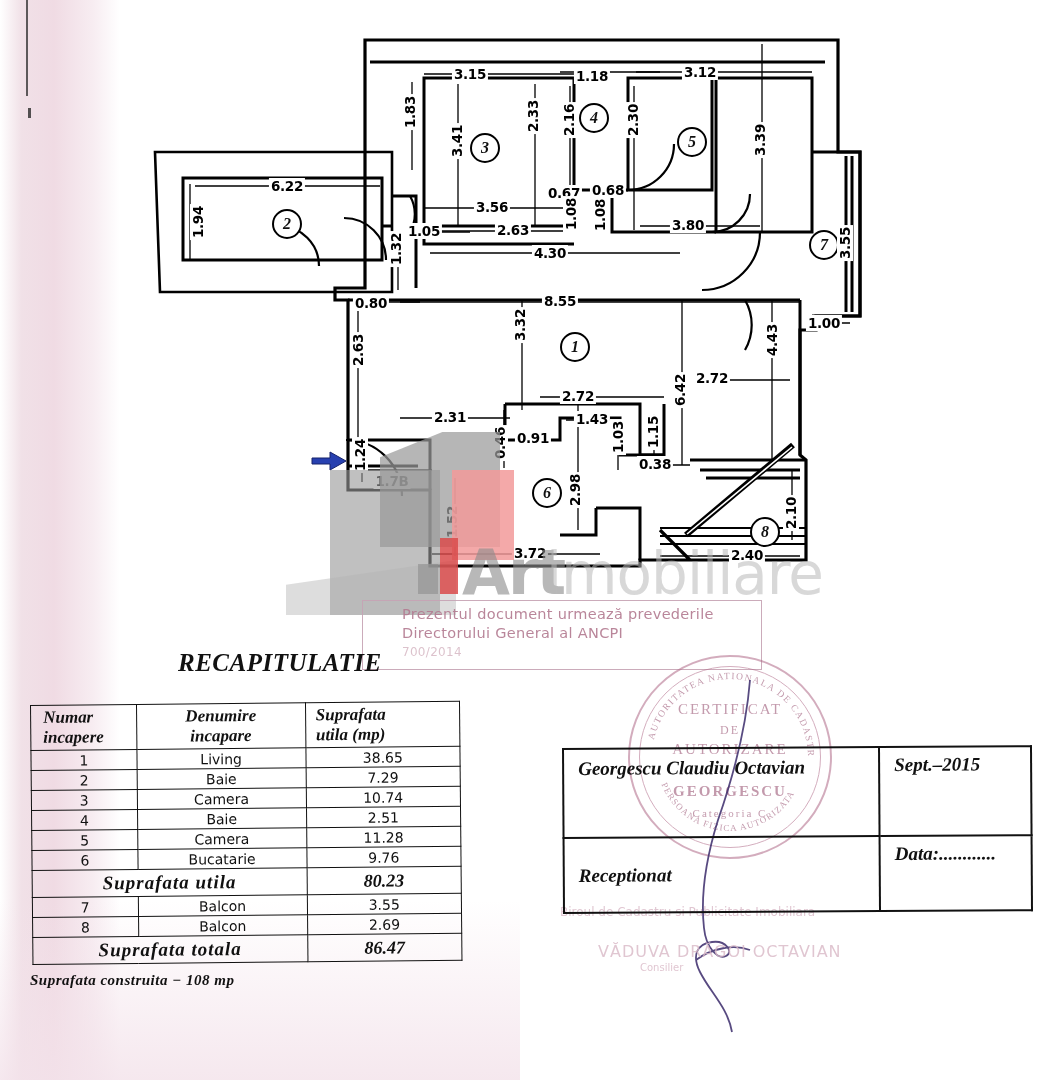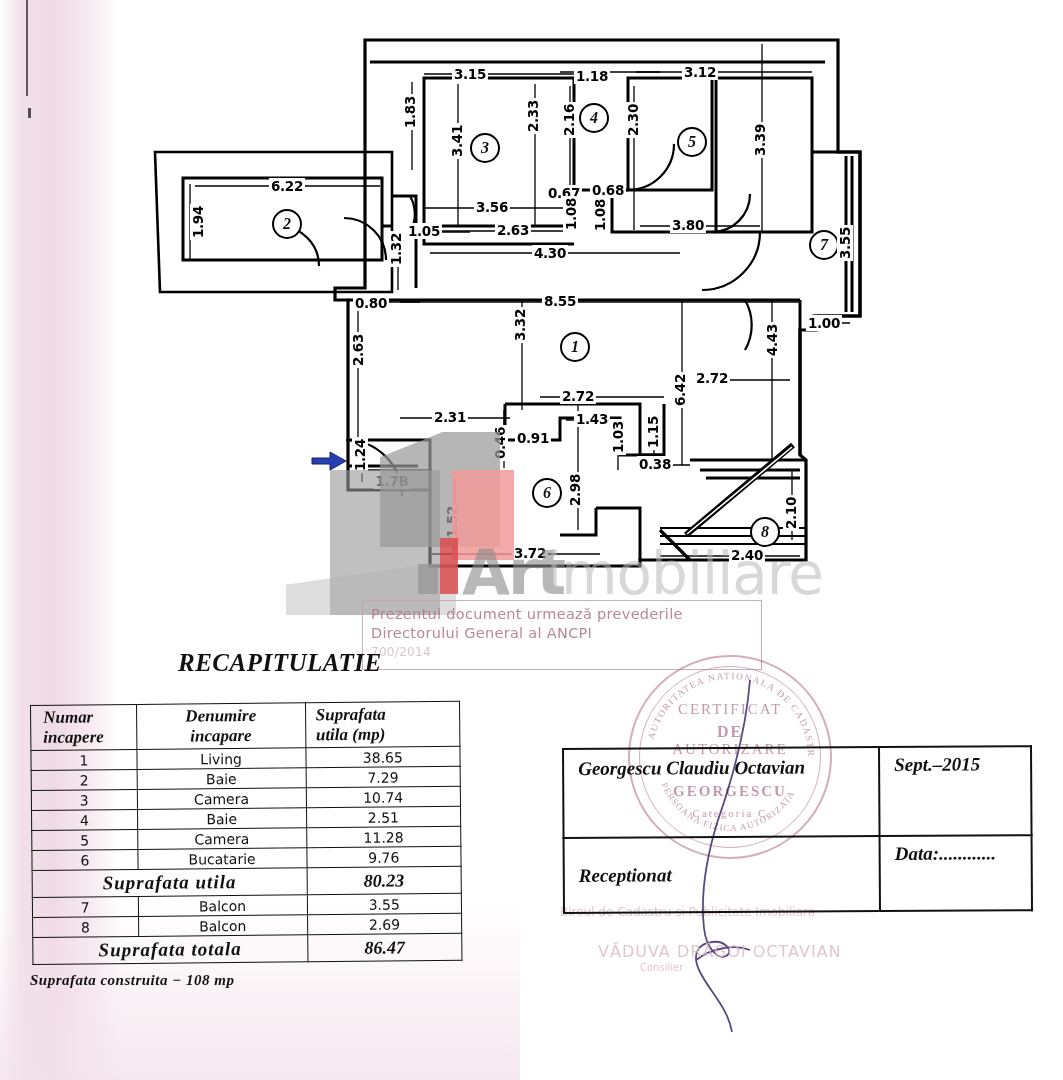--- a/index.html
+++ b/index.html
@@ -35,31 +35,31 @@
   #wm-imo{position:absolute;left:128px;top:6px;font-family:"DejaVu Sans",sans-serif;
     font-size:58px;color:#b9b9b9;opacity:.55;letter-spacing:-1px;}
   #wm-bar{position:absolute;left:22px;top:4px;width:18px;height:56px;background:#d94b4b;opacity:.85;}
   #wm-bar2{position:absolute;left:0px;top:30px;width:20px;height:30px;background:#8d8d8d;opacity:.6;}
 
   
   #ancpi-stamp{position:absolute;left:362px;top:600px;width:400px;height:70px;
     border:1px solid #c7a4b5;color:#b47c92;opacity:.92;
     font-family:"DejaVu Sans",sans-serif;font-size:14.5px;line-height:19px;
     padding:4px 6px 0 8px;box-sizing:border-box;letter-spacing:.3px;pointer-events:none;}
-  #ancpi-stamp div{white-space:nowrap;}
+  #ancpi-stamp div{white-space:nowrap;margin-left:31px;}
 
   
   #round-stamp{position:absolute;left:628px;top:655px;width:200px;height:200px;
     border-radius:50%;border:2px solid #b06a88;opacity:.55;pointer-events:none;}
   #round-stamp .inner-ring{position:absolute;left:9px;top:9px;right:9px;bottom:9px;
     border-radius:50%;border:1px solid #b06a88;}
   #round-stamp .st-line{position:absolute;width:100%;text-align:center;
     font-family:"Liberation Serif",serif;color:#93486a;letter-spacing:2px;}
   #st1{top:44px;font-size:15px;}
-  #st2{top:66px;font-size:16px;font-weight:bold;}
+  #st2{top:66px;font-size:12px;}
   #st3{top:84px;font-size:15px;}
   #st4{top:126px;font-size:15px;font-weight:bold;}
   #st5{top:150px;font-size:11px;letter-spacing:1px;}
   #stamp-arc-top{position:absolute;left:0;top:0;width:200px;height:200px;}
   #signature-svg{position:absolute;left:600px;top:660px;width:260px;height:400px;pointer-events:none;}
 
   
   .faint-line{position:absolute;font-family:"DejaVu Sans",sans-serif;color:#d9b8c6;
     opacity:.8;pointer-events:none;white-space:nowrap;}
   #faint1{left:560px;top:905px;font-size:12px;}

